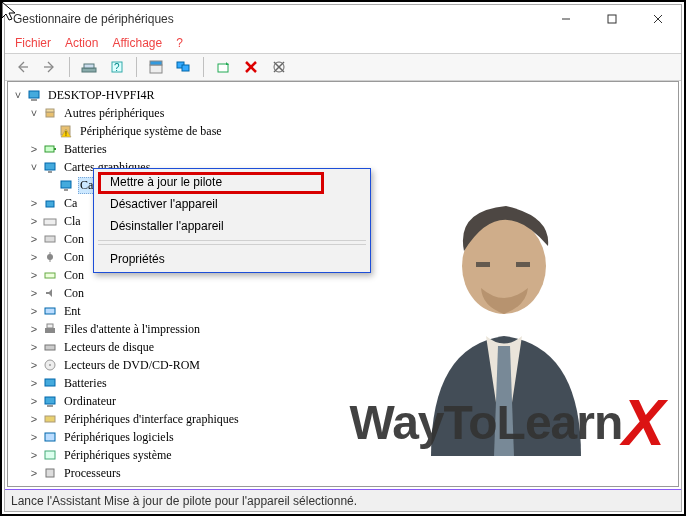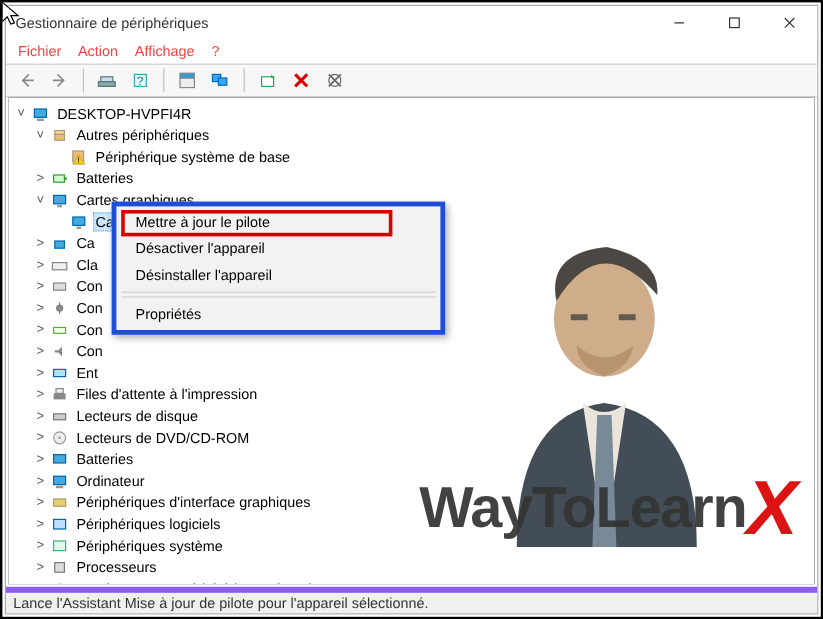--- a/index.html
+++ b/index.html
@@ -13,27 +13,27 @@
   .toolbar { height: 28px; border-top: 1px solid #d0d0d0; border-bottom: 1px solid #d0d0d0; background: #f7f7f7; display: flex; align-items: center; padding: 0 6px; gap: 6px; }
   .tool-sep { width: 1px; height: 20px; background: #c0c0c0; margin: 0 2px; }
   .tool { width: 22px; height: 22px; display: flex; align-items: center; justify-content: center; }
   .tree-area { flex: 1; background: #fff; border: 1px solid #999; margin: 0 2px 2px 2px; overflow: auto; position: relative; padding: 4px 0; }
   .tree ul { list-style: none; margin: 0; padding: 0 0 0 16px; }
   .tree > ul { padding-left: 4px; }
   .node-row { display: flex; align-items: center; height: 18px; font-size: 12px; color: #000; white-space: nowrap; }
   .twisty { width: 12px; height: 12px; margin-right: 2px; display: inline-flex; align-items: center; justify-content: center; font-size: 11px; color: #555; }
   .twisty.none { visibility: hidden; }
   .dev-icon { width: 16px; height: 16px; margin-right: 4px; display: inline-flex; align-items: center; justify-content: center; }
-  .node-label { padding: 0 2px; }
+  .node-label { padding: 0 2px; font-family: Liberation Serif, serif; }
   .node-label.selected { background: #cce8ff; border: 1px dotted #7aa7d7; padding: 0 1px; }
-  .context-menu { position: absolute; top: 163px; left: 88px; width: 278px; background: #f2f2f2; border: 4px solid #1d4ed8; box-shadow: 2px 3px 6px rgba(0,0,0,.3); font-size: 12px; padding: 2px; z-index: 30; }
+  .context-menu { position: absolute; top: 163px; left: 88px; width: 278px; background: #f2f2f2; border: 1px solid #1d4ed8; box-shadow: 2px 3px 6px rgba(0,0,0,.3); font-size: 12px; padding: 2px; z-index: 30; }
   .cm-item { height: 22px; display: flex; align-items: center; padding: 0 14px; color: #000; position: relative; }
   .cm-sep { height: 1px; background: #d0d0d0; margin: 3px 2px; }
   .cm-highlight { position: absolute; top: 3px; left: 4px; width: 226px; height: 22px; border: 3px solid #d80000; z-index: 31; }
-  .statusbar { height: 22px; border-top: 5px solid #8b5cf6; background: #f0f0f0; font-size: 12px; color: #333; display: flex; align-items: center; padding: 0 6px; }
+  .statusbar { height: 22px; border-top: 1px solid #8b5cf6; background: #f0f0f0; font-size: 12px; color: #333; display: flex; align-items: center; padding: 0 6px; }
   .watermark { position: absolute; right: 14px; bottom: 26px; font-size: 48px; font-weight: 700; letter-spacing: -1px; color: #333; z-index: 5; opacity: 0.92; pointer-events: none; }
   .watermark .x { color: #d80000; font-size: 64px; font-weight: 800; vertical-align: -6px; font-style: italic; }
   .man { position: absolute; right: 72px; bottom: 30px; width: 230px; height: 260px; z-index: 3; opacity: .9; pointer-events: none; }
   .cursor { position: absolute; top: -2px; left: -2px; z-index: 60; }
 </style>
 </head>
 <body>
 
 <div class="frame">
   <div class="window">

